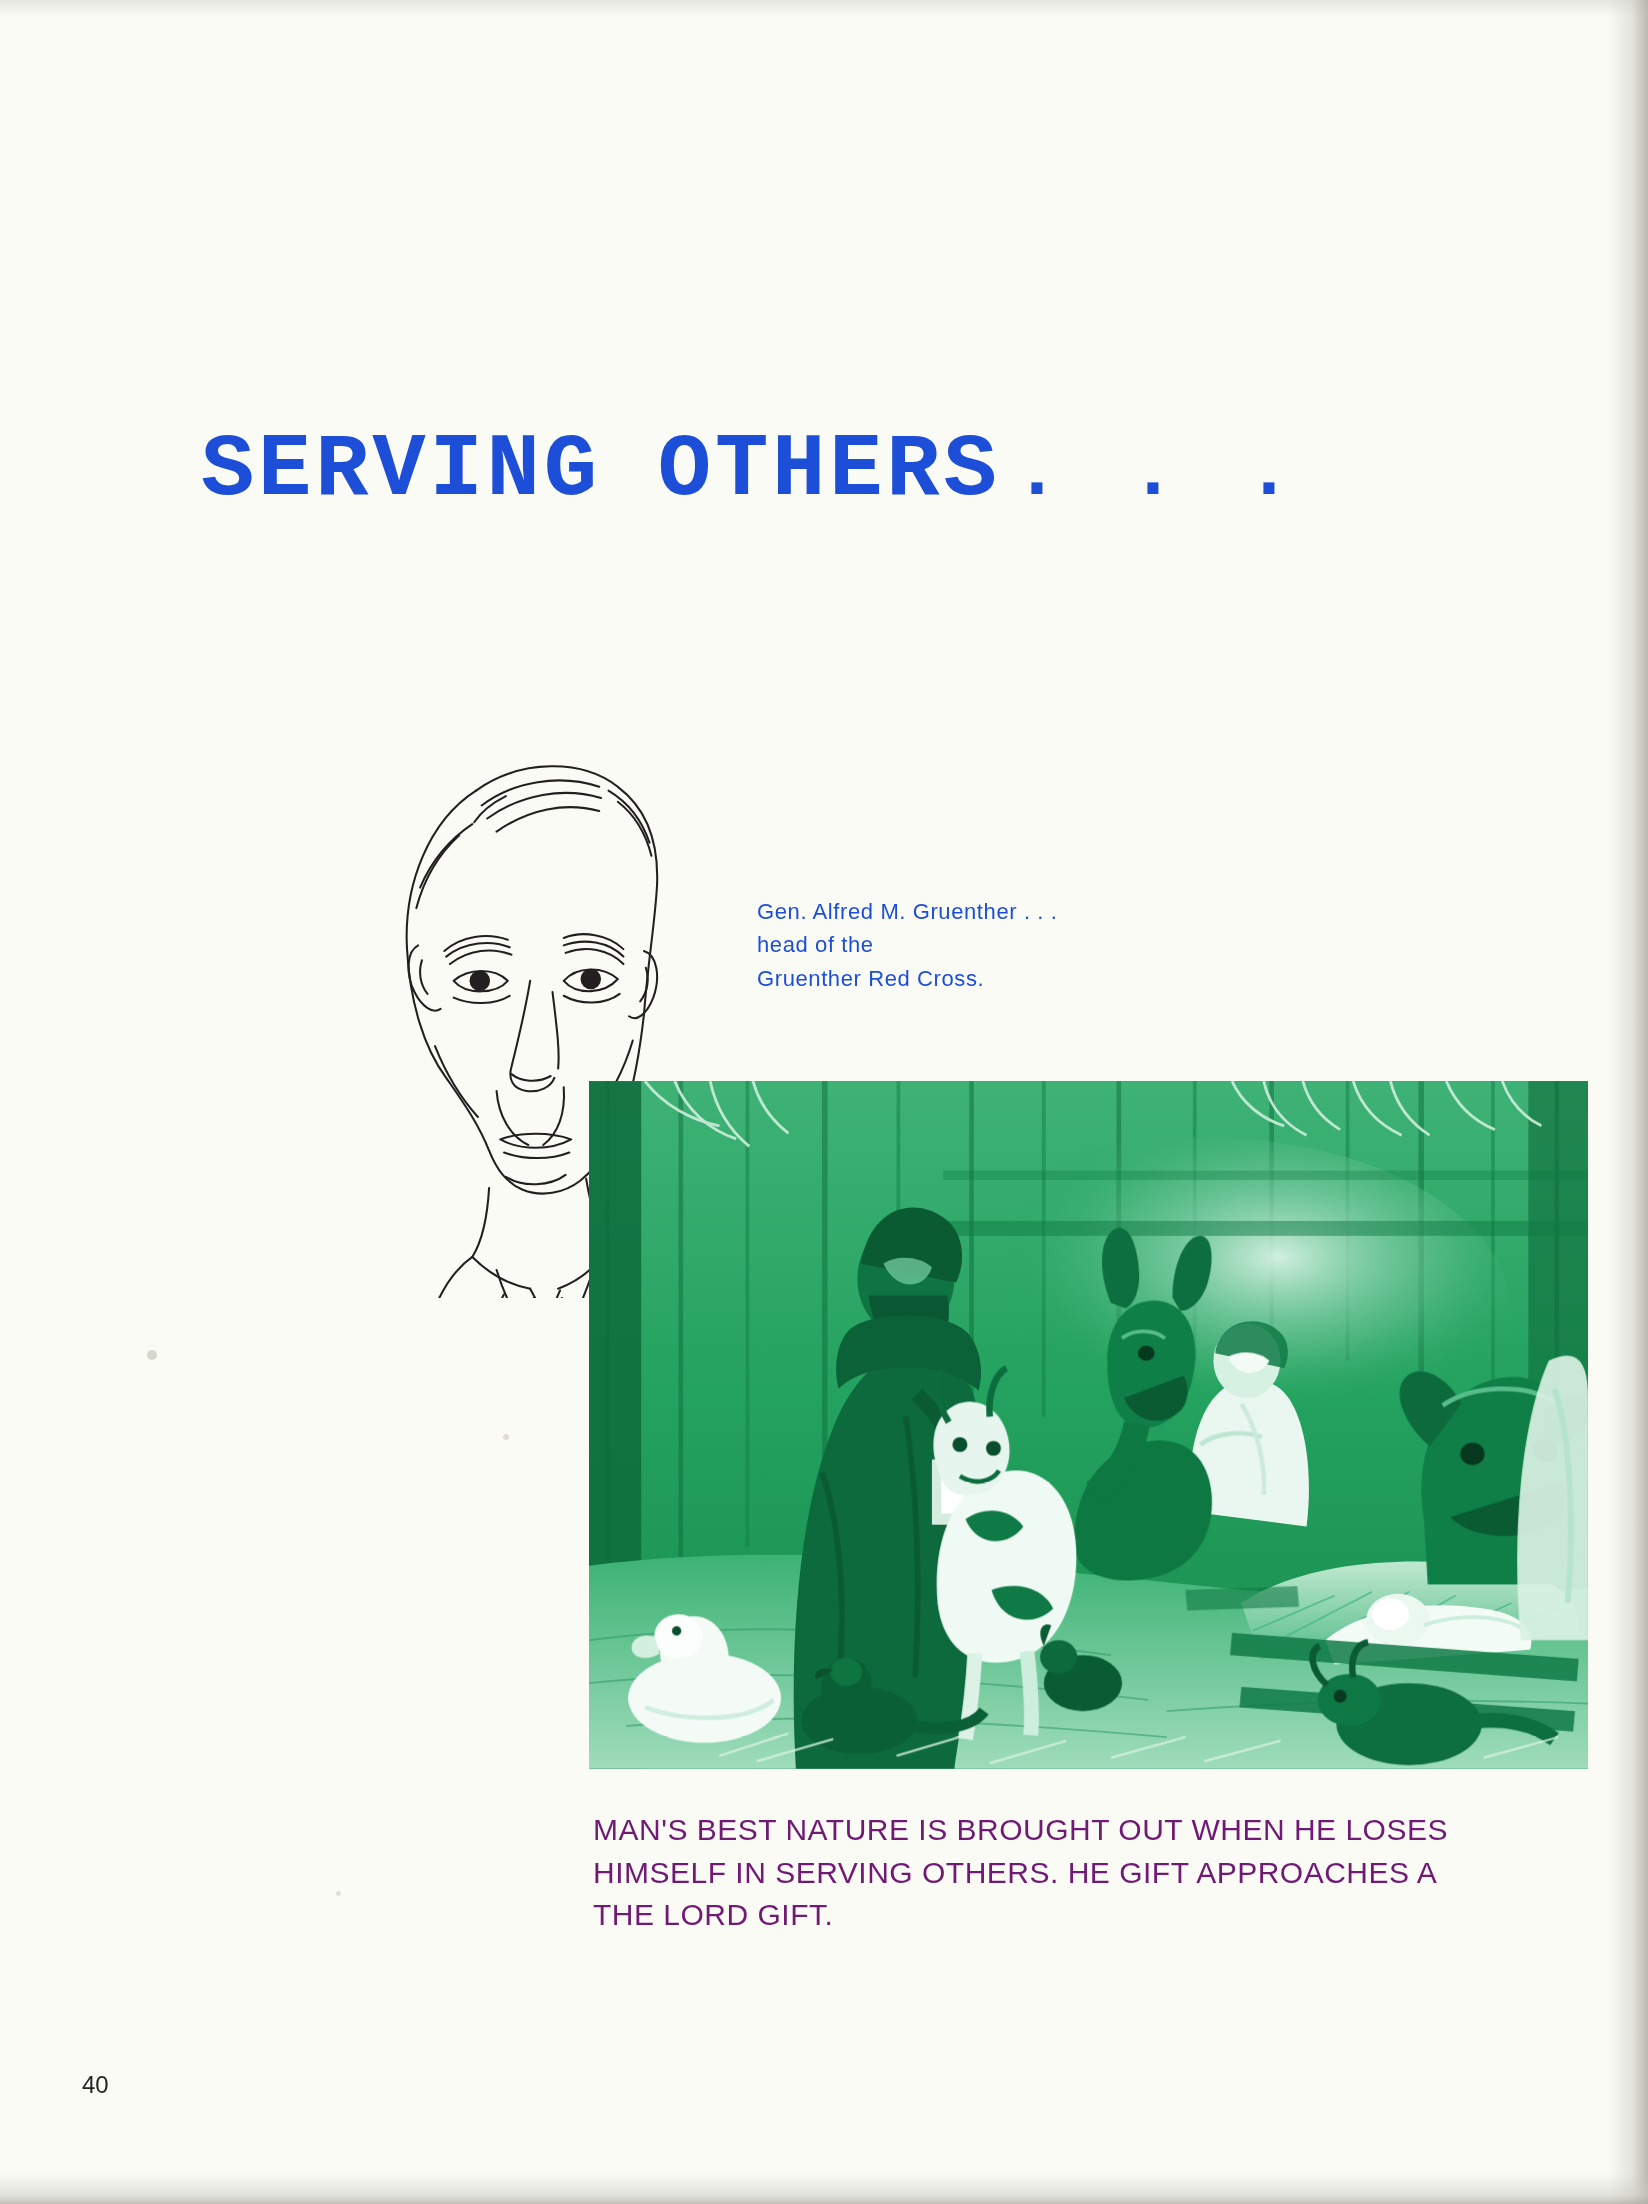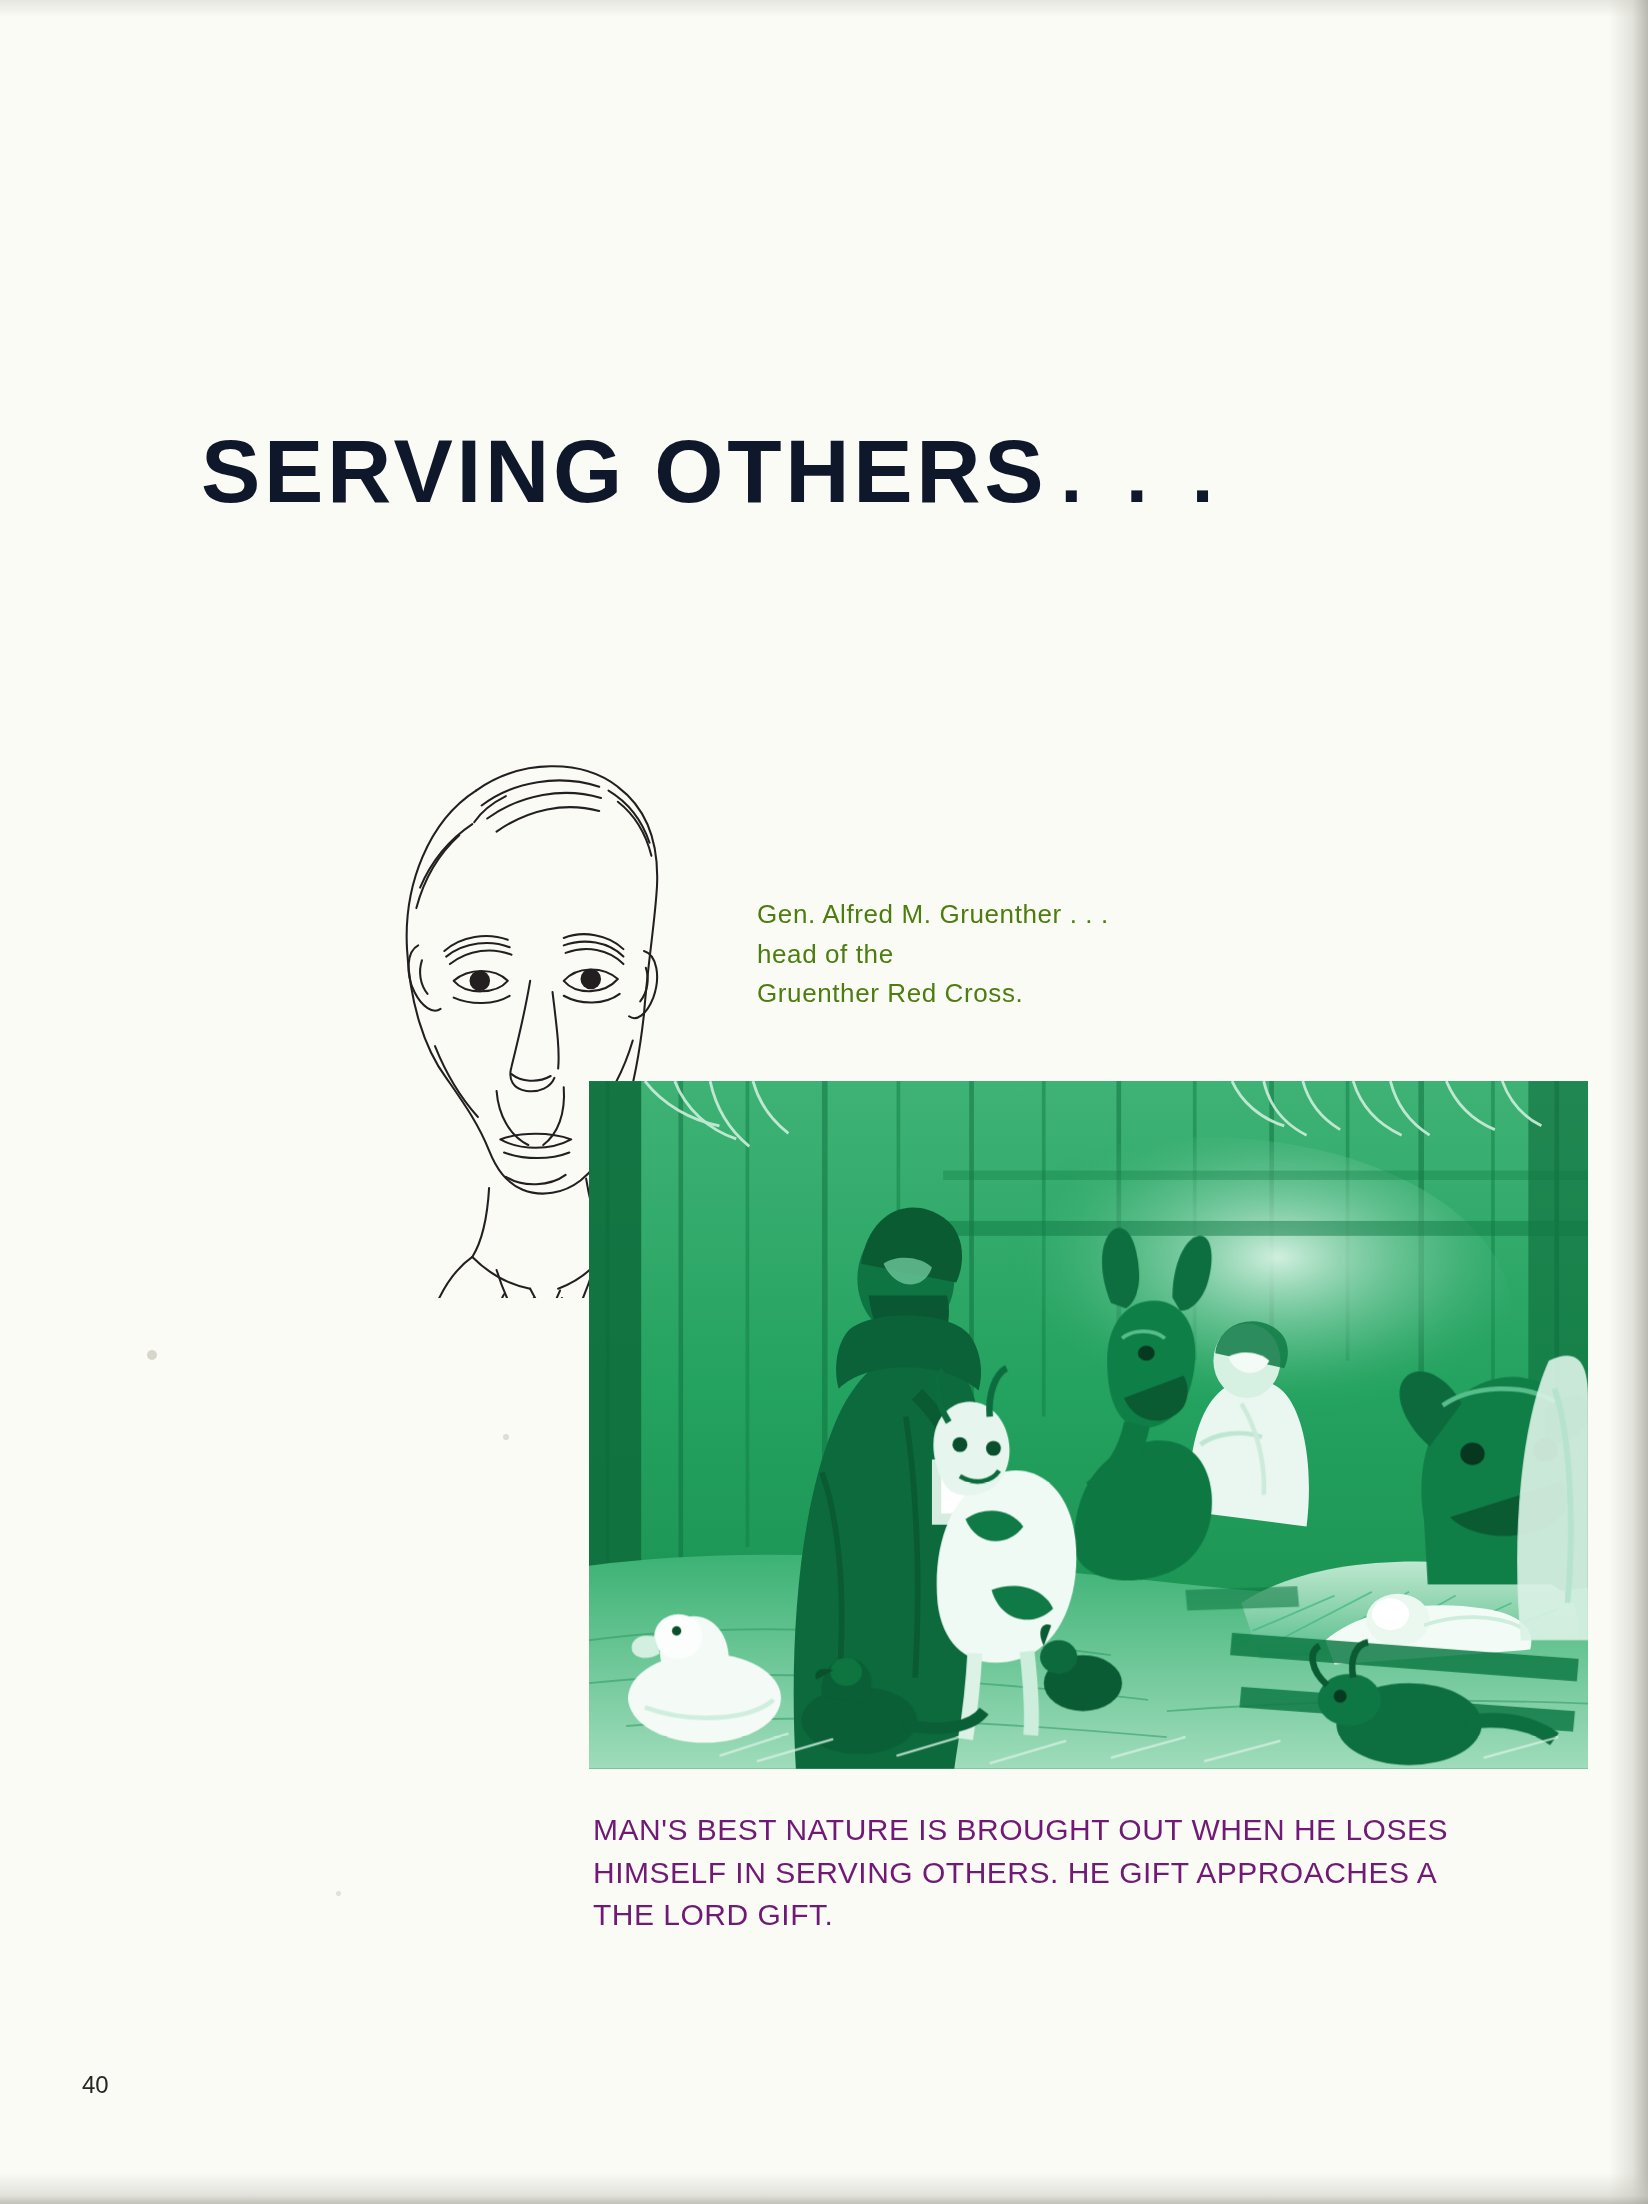--- a/index.html
+++ b/index.html
@@ -53,22 +53,22 @@
   }
 
   
   .title {
     position: absolute;
     left: 201px;
     top: 420px;
     font-size: 89px;
     font-weight: bold;
     letter-spacing: 3.7px;
-    color: #0f172a;
-    font-family: Liberation Sans, sans-serif;
+    color: #1d4ed8;
+    font-family: Liberation Mono, monospace;
     white-space: nowrap;
   }
   .title .dots {
     font-size: 78px;
     letter-spacing: 11.2px;
     padding-left: 13px;
   }
 
   
   .portrait {
@@ -79,23 +79,23 @@
     height: 597px;
   }
   .portrait svg { display: block; }
 
   
   .gen-caption {
     position: absolute;
     left: 757px;
     top: 895px;
     width: 522px;
-    font-size: 26px;
+    font-size: 22px;
     line-height: 1.52;
-    color: #4d7c0f;
+    color: #1d4ed8;
     letter-spacing: 0.6px;
   }
 
   
   .photo {
     position: absolute;
     left: 589px;
     top: 1081px;
     width: 999px;
     height: 688px;

